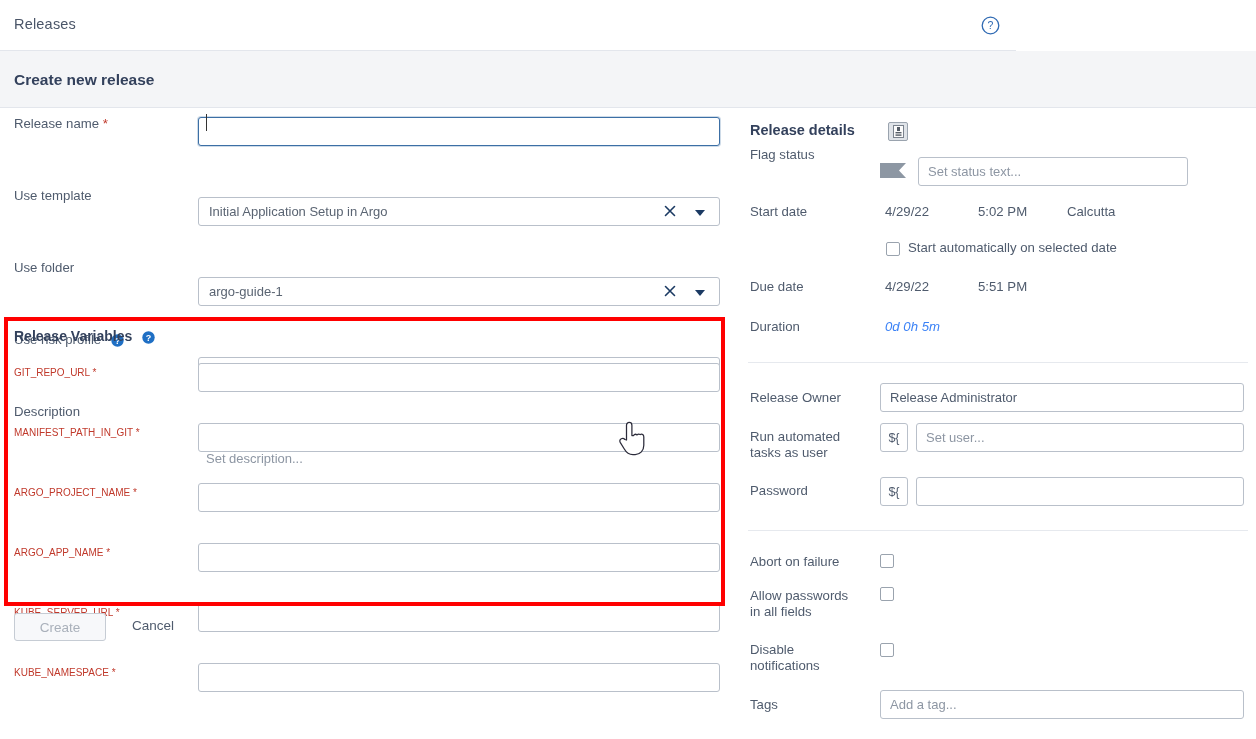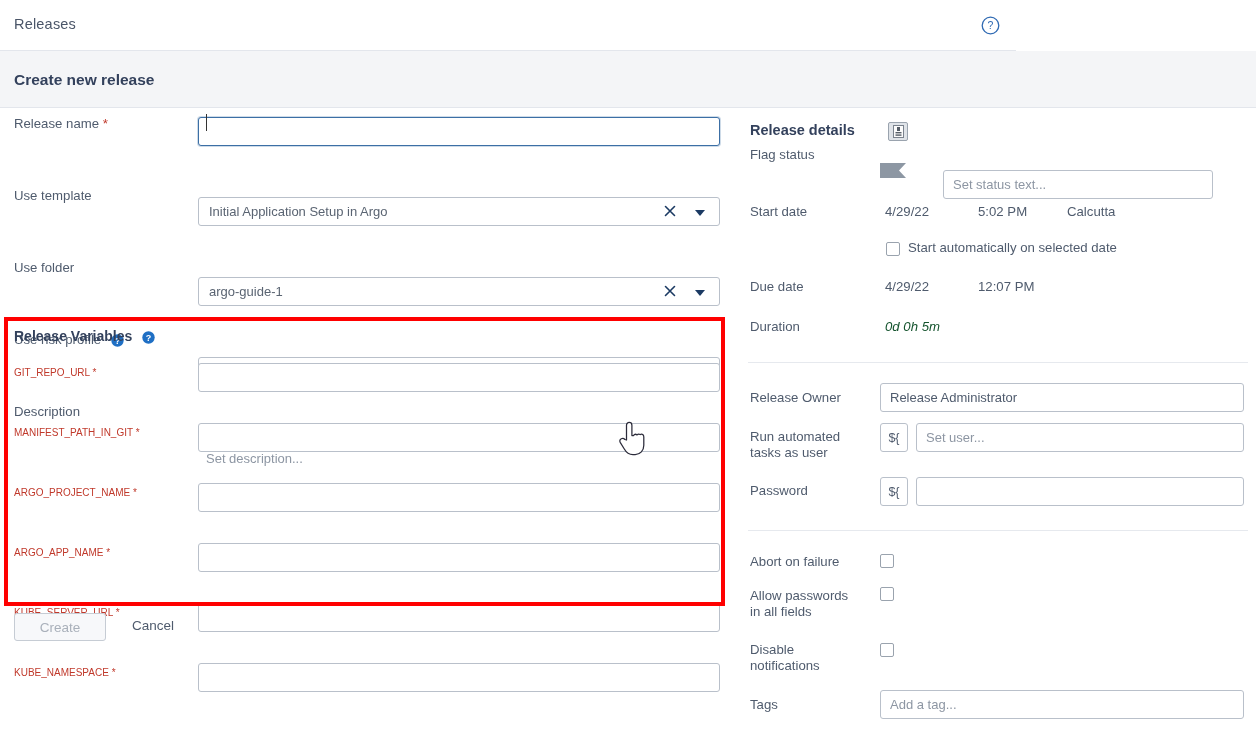--- a/index.html
+++ b/index.html
@@ -155,21 +155,21 @@
   }
   .rrow { position: relative; }
   .rlabel {
     position: absolute; left: 10px;
     font-size: 13.2px; color: #4f5b6d; line-height: 16px;
   }
   .rval {
     position: absolute;
     font-size: 13.2px; color: #4f5b6d;
   }
-  .rval.it { font-style: italic; color: #14532d; }
+  .rval.it { font-style: italic; color: #3b82f6; }
   .rinput {
     position: absolute; height: 29px;
     border: 1px solid #b9c0ca; border-radius: 3px;
     background: #fff; padding: 0 9px; font-size: 13px;
     color: #4f5b6d; font-family: "Liberation Sans", sans-serif;
     outline: none;
   }
   .rinput::placeholder { color: #8d96a3; }
   .vinput::placeholder { color: #8d96a3; }
   .flagicon {
@@ -371,39 +371,39 @@
 <div class="right">
   <div class="rtitle">Release details</div>
 
   <div class="rrow">
     <div class="rlabel" style="top:39px;text-align:right;">Flag status</div>
     <div class="flagicon" style="top:55px;">
       <svg width="26" height="15" viewBox="0 0 26 15">
         <path d="M0 0 H26 L19 7.5 L26 15 H0 Z" fill="#8d97a3"></path>
       </svg>
     </div>
-    <input class="rinput" style="left: 178px; top: 62px; width: 270px; margin-left: 25px;" type="text" placeholder="Set status text...">
+    <input class="rinput" style="left: 178px; top: 49px; width: 270px;" type="text" placeholder="Set status text...">
   </div>
 
   <div class="rrow">
     <div class="rlabel" style="top:96px;">Start date</div>
     <div class="rval" style="left:145px; top:96px;">4/29/22</div>
     <div class="rval" style="left:238px; top:96px;">5:02 PM</div>
     <div class="rval" style="left:327px; top:96px;">Calcutta</div>
   </div>
 
   <div class="rrow">
     <div class="cbox" style="left:146px; top:134px;"></div>
     <div class="cblabel" style="left:168px; top:132px;">Start automatically on selected date</div>
   </div>
 
   <div class="rrow">
     <div class="rlabel" style="top:171px;">Due date</div>
     <div class="rval" style="left:145px; top:171px;">4/29/22</div>
-    <div class="rval" style="left:238px; top:171px;">12:07 PM</div>
+    <div class="rval" style="left:238px; top:171px;">5:51 PM</div>
   </div>
 
   <div class="rrow">
     <div class="rlabel" style="top:211px;">Duration</div>
     <div class="rval it" style="left:145px; top:211px;">0d 0h 5m</div>
   </div>
 
   <div class="hr" style="top:254px;"></div>
 
   <div class="rrow">

